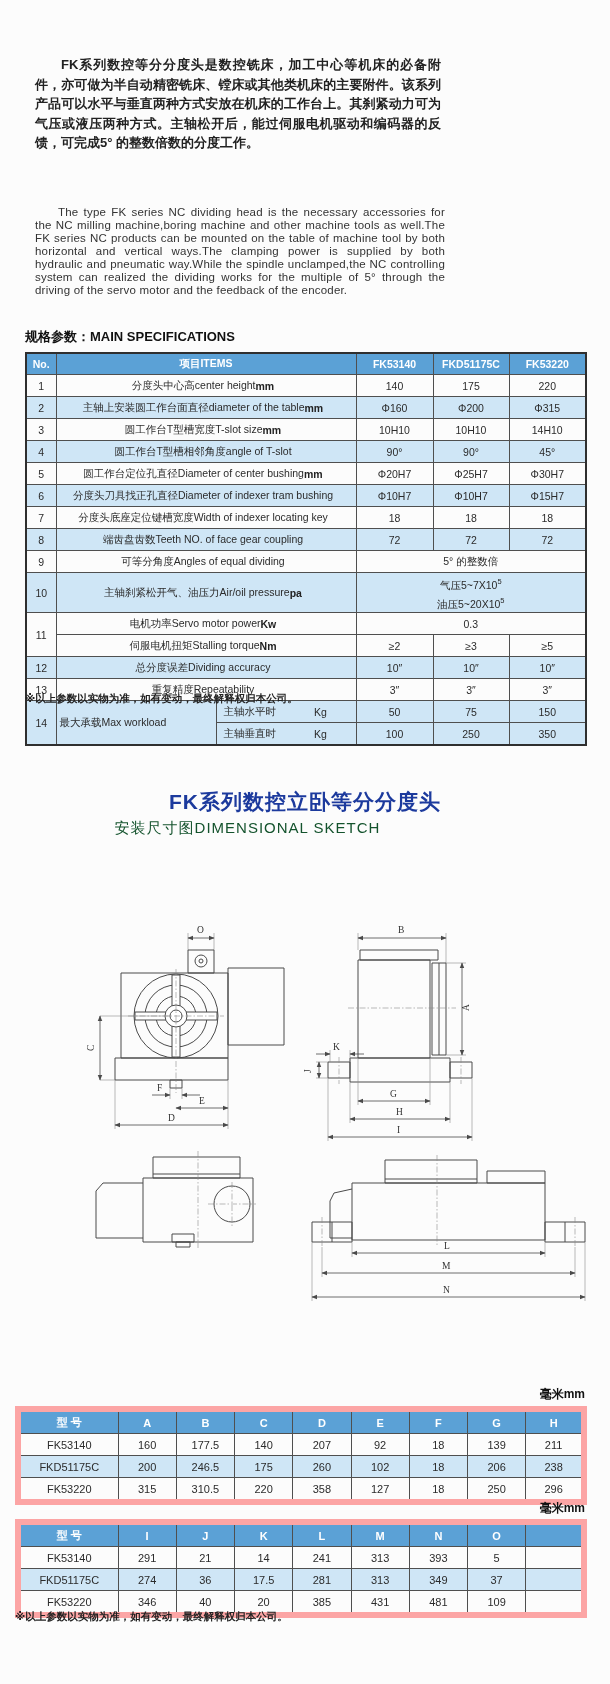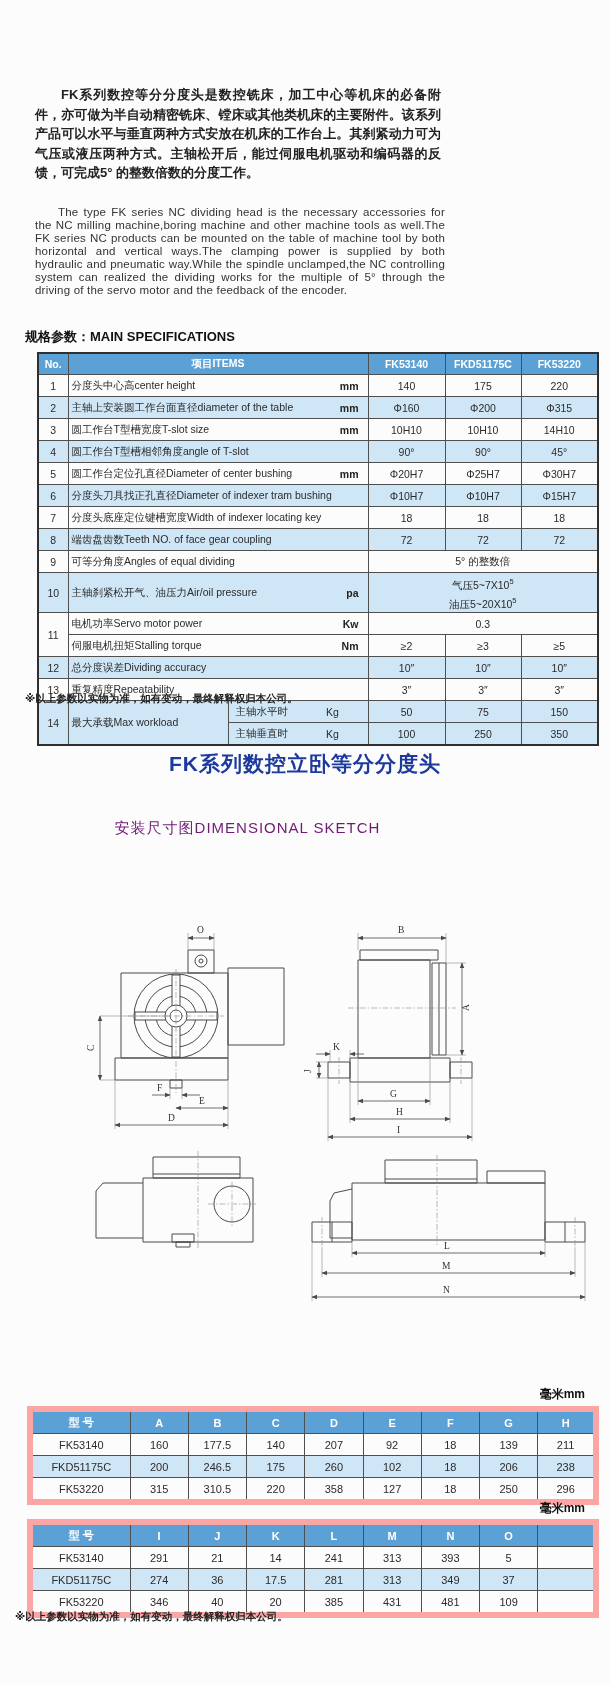--- a/index.html
+++ b/index.html
@@ -1,47 +1,47 @@
 <!DOCTYPE html>
 <html><head>
 <meta charset="utf-8">
 <style>
   html,body{margin:0;padding:0;background:#e8e8e8;}
   .page{position:relative;width:610px;height:1684px;margin:0 auto;background:#fcfcfc;
         font-family:"Liberation Sans","DejaVu Sans",sans-serif;color:#2b2b2b;overflow:hidden;}
   .para{position:absolute;text-align:justify;text-indent:2em;}
-  .para-cn{left:35px;top:72px;width:406px;font-size:13px;line-height:19.5px;font-weight:600;color:#222;}
+  .para-cn{left:35px;top:42px;width:406px;font-size:13px;line-height:19.5px;font-weight:600;color:#222;}
   .para-en{left:35px;top:194px;width:410px;font-size:11.5px;line-height:13px;color:#333;letter-spacing:.2px;}
   .spec-heading{position:absolute;left:25px;top:328px;font-size:13px;font-weight:700;color:#111;}
 
-  table{border-collapse:collapse;table-layout:fixed;margin-left:12px;}
+  table{border-collapse:collapse;table-layout:fixed;}
   .spec-table{position:absolute;left:25px;top:352px;width:560px;font-size:10.5px;
               border:2px solid #2f2f2f;}
   .spec-table th,.spec-table td{border:1px solid #4f4f4f;padding:1px 3px;height:19px;
               overflow:hidden;white-space:nowrap;}
   .spec-table th{background:#5ba1d6;color:#fff;font-weight:700;text-align:center;height:18px;}
   .c{text-align:center;}
   .item{text-align:left;}
-  .item .cellflex{display:flex;justify-content:space-between;align-items:center;}
+  .item .cellflex{display:flex;justify-content:center;align-items:center;}
   .un{padding-right:6px;color:#222;font-weight:bold;}
   .alt td{background:#cfe6f6;}
   .press div{line-height:15px;}
   sup{font-size:7.5px;}
   .subcell{display:flex;align-items:center;}
   .subcell .sub{padding-left:4px;}
   .subcell .su{margin-left:38px;}
 
   .note{position:absolute;font-size:10.5px;color:#222;font-weight:700;}
   .note1{left:25px;top:692px;}
   .note2{left:15px;top:1610px;}
 
-  .sk-title{position:absolute;left:0;top:750px;width:610px;text-align:center;
+  .sk-title{position:absolute;left:0;top:788px;width:610px;text-align:center;
             font-size:21px;font-weight:700;color:#1c3a9d;letter-spacing:1px;}
   .sk-sub{position:absolute;left:0;top:819px;width:495px;text-align:center;
-          font-size:15px;color:#701a75;letter-spacing:1px;}
+          font-size:15px;color:#14532d;letter-spacing:1px;}
 
   .drawings{position:absolute;left:0;top:845px;}
   .drawings *{vector-effect:non-scaling-stroke;}
   .ln{fill:none;stroke:#4a4a4a;stroke-width:1;}
   .lnw{fill:#fff;stroke:#4a4a4a;stroke-width:1;}
   .dim{fill:none;stroke:#4a4a4a;stroke-width:.8;}
   .ext{fill:none;stroke:#8a8a8a;stroke-width:.6;}
   .cl{fill:none;stroke:#8a8a8a;stroke-width:.6;stroke-dasharray:6 2 1.5 2;}
   .dimtxt{font-size:9.5px;fill:#333;font-family:"Liberation Serif","DejaVu Serif",serif;}
 

